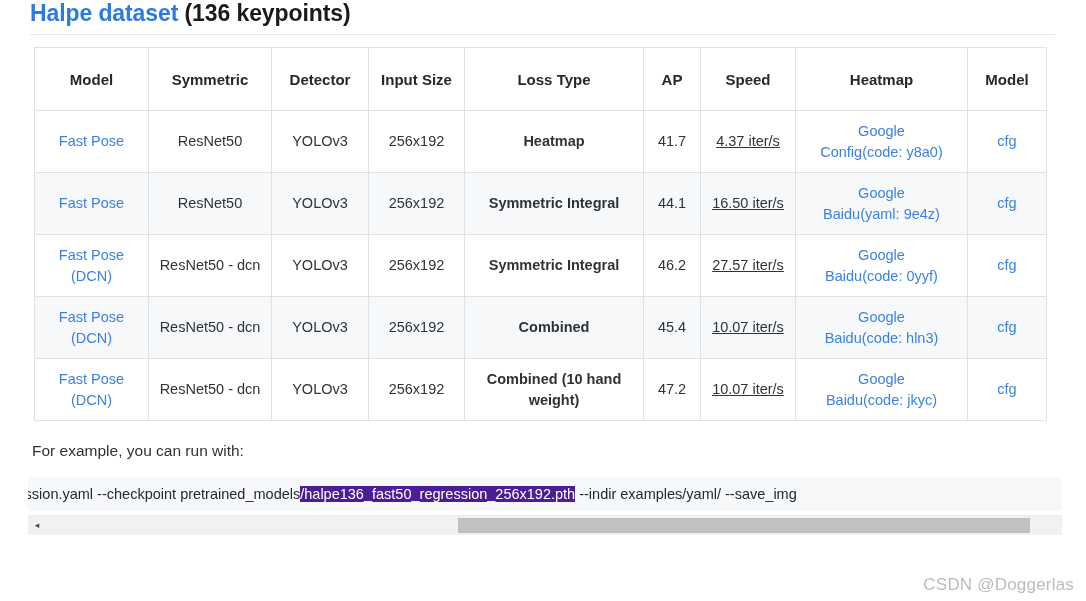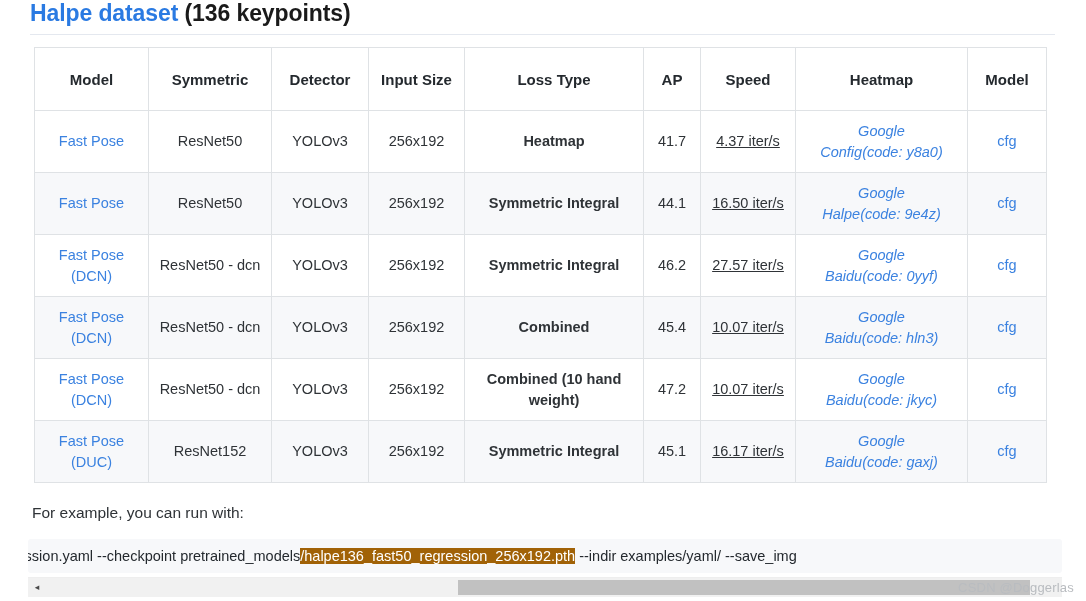--- a/index.html
+++ b/index.html
@@ -96,21 +96,21 @@
   }
   td.cell-speed {
     text-align: left;
     text-decoration: underline;
   }
   .lnk {
     color: #3b82e0;
     text-decoration: none;
     cursor: pointer;
   }
-  .dl-line { display: block; font-style: italic; }
+  .dl-line { display: block; }
 
   
   col.c-model    { width: 114px; }
   col.c-backbone { width: 123px; }
   col.c-detector { width: 97px;  }
   col.c-input    { width: 96px;  }
   col.c-loss     { width: 179px; }
   col.c-ap       { width: 57px;  }
   col.c-speed    { width: 95px;  }
   col.c-download { width: 172px; }
@@ -142,21 +142,21 @@
     padding: 0;
     position: relative;
   }
   .code-inner {
     position: absolute;
     left: -242px;
     top: 0;
     white-space: nowrap;
   }
   .code-sel {
-    background: #a16207;
+    background: #4c1d95;
     color: #ffffff;
   }
 
   
   .hscroll {
     margin: 4px 0 0 0;
     height: 19px;
     background: #f1f1f1;
     position: relative;
     border-top: 1px solid #eeeeee;
@@ -178,21 +178,21 @@
     height: 15px;
     background: #c1c1c1;
     border-radius: 0px;
   }
 
   
   .watermark {
     position: absolute;
     right: 12px;
     bottom: 6px;
-    font-size: 13px;
+    font-size: 17px;
     color: #b9bcc0;
     letter-spacing: 0.2px;
     font-family: "Liberation Sans", sans-serif;
     user-select: none;
     pointer-events: none;
   }
 </style>
 </head>
 <body>
 
@@ -251,21 +251,21 @@
         <tr>
           <td class="cell-model"><span class="lnk">Fast Pose</span></td>
           <td>ResNet50</td>
           <td>YOLOv3</td>
           <td>256x192</td>
           <td class="cell-left">Symmetric Integral</td>
           <td>44.1</td>
           <td class="cell-speed">16.50 iter/s</td>
           <td class="cell-download">
             <span class="lnk dl-line">Google</span>
-            <span class="lnk dl-line">Halpe(code: 9e4z)</span>
+            <span class="lnk dl-line">Baidu(yaml: 9e4z)</span>
           </td>
           <td class="cell-config"><span class="lnk">cfg</span></td>
         </tr>
 
         <tr>
           <td class="cell-model"><span class="lnk">Fast Pose (DCN)</span></td>
           <td>ResNet50 - dcn</td>
           <td>YOLOv3</td>
           <td>256x192</td>
           <td class="cell-left">Symmetric Integral</td>
@@ -301,34 +301,20 @@
           <td class="cell-left">Combined (10 hand weight)</td>
           <td>47.2</td>
           <td class="cell-speed">10.07 iter/s</td>
           <td class="cell-download">
             <span class="lnk dl-line">Google</span>
             <span class="lnk dl-line">Baidu(code: jkyc)</span>
           </td>
           <td class="cell-config"><span class="lnk">cfg</span></td>
         </tr>
 
-        <tr>
-          <td class="cell-model"><span class="lnk">Fast Pose (DUC)</span></td>
-          <td>ResNet152</td>
-          <td>YOLOv3</td>
-          <td>256x192</td>
-          <td class="cell-left">Symmetric Integral</td>
-          <td>45.1</td>
-          <td class="cell-speed">16.17 iter/s</td>
-          <td class="cell-download">
-            <span class="lnk dl-line">Google</span>
-            <span class="lnk dl-line">Baidu(code: gaxj)</span>
-          </td>
-          <td class="cell-config"><span class="lnk">cfg</span></td>
-        </tr>
       </tbody>
     </table>
   </div>
 
   <div class="runwith">For example, you can run with:</div>
 
   <div class="codeblock-wrap">
     <div class="codeblock">
       <div class="code-inner"><span>snet/256x192_res50_lr1e-3_2x-regression.yaml --checkpoint pretrained_models</span><span class="code-sel">/halpe136_fast50_regression_256x192.pth</span><span> --indir examples/yaml/ --save_img</span></div>
     </div>

